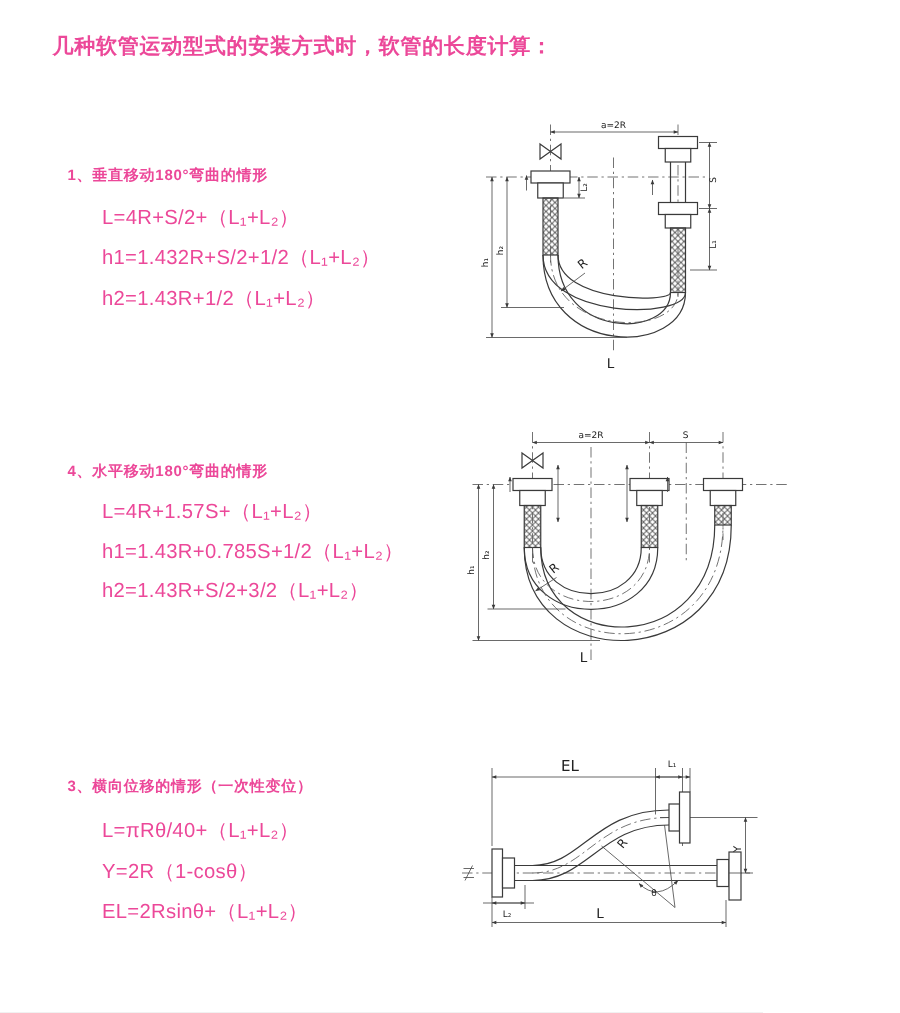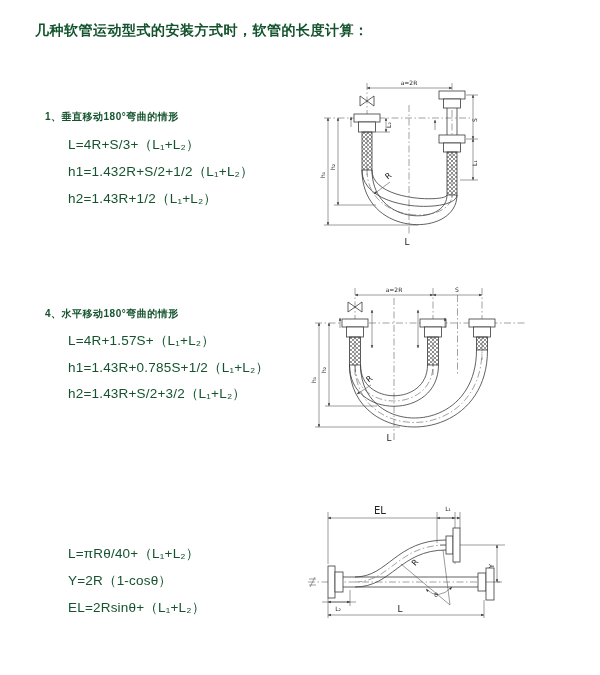--- a/index.html
+++ b/index.html
@@ -1,45 +1,46 @@
 <!DOCTYPE html>
 <html><head>
 <meta charset="utf-8">
 <style>
   html,body{margin:0;padding:0;background:#e8e8e8;}
   .page{position:relative;width:600px;height:675px;background:#ffffff;overflow:hidden;
-        font-family:"Liberation Sans","DejaVu Sans",sans-serif;color:#14532d;}
+        font-family:"Liberation Sans","DejaVu Sans",sans-serif;color:#ec4899;}
   .title{position:absolute;left:35px;top:22px;font-size:14px;font-weight:700;letter-spacing:.5px;}
   .heading{position:absolute;left:45px;font-size:10px;font-weight:600;letter-spacing:.5px;}
   .formula{position:absolute;left:68px;font-size:13.5px;font-weight:400;letter-spacing:.2px;}
   svg{position:absolute;}
   svg text{font-family:"DejaVu Sans","Liberation Sans",sans-serif;fill:#222;}
   .ln{stroke:#3a3a3a;stroke-width:.8;fill:none;}
   .thin{stroke:#4a4a4a;stroke-width:.55;fill:none;}
   .cl{stroke:#555;stroke-width:.55;fill:none;stroke-dasharray:7 2.5 1.5 2.5;}
   .part{fill:#ffffff;stroke:#3a3a3a;stroke-width:.8;}
   .dimt{font-size:6px;}
 </style>
 </head>
 <body>
 
 <div class="page">
 
   <div class="title">几种软管运动型式的安装方式时，软管的长度计算：</div>
 
   <div class="heading" style="top:110px">1、垂直移动180°弯曲的情形</div>
-  <div class="formula" style="top:136px">L=4R+S/3+（L₁+L₂）</div>
+  <div class="formula" style="top:136px">L=4R+S/2+（L₁+L₂）</div>
   <div class="formula" style="top:163px">h1=1.432R+S/2+1/2（L₁+L₂）</div>
   <div class="formula" style="top:190px">h2=1.43R+1/2（L₁+L₂）</div>
 
   <div class="heading" style="top:307px">4、水平移动180°弯曲的情形</div>
   <div class="formula" style="top:332px">L=4R+1.57S+（L₁+L₂）</div>
   <div class="formula" style="top:359px">h1=1.43R+0.785S+1/2（L₁+L₂）</div>
   <div class="formula" style="top:385px">h2=1.43R+S/2+3/2（L₁+L₂）</div>
 
+  <div class="heading" style="top:517px">3、横向位移的情形（一次性变位）</div>
   <div class="formula" style="top:545px">L=πRθ/40+（L₁+L₂）</div>
   <div class="formula" style="top:572px">Y=2R（1-cosθ）</div>
   <div class="formula" style="top:599px">EL=2Rsinθ+（L₁+L₂）</div>
 
   <svg style="left:310px;top:75px" width="290" height="185" viewBox="0 0 290 185">
     <defs>
       <marker id="ar1" viewBox="0 0 10 10" refX="9.5" refY="5" markerWidth="7" markerHeight="5.5" orient="auto-start-reverse">
         <path d="M0,1 L10,5 L0,9 z" fill="#3a3a3a"></path>
       </marker>
       <pattern id="br1" width="4" height="4" patternUnits="userSpaceOnUse">

